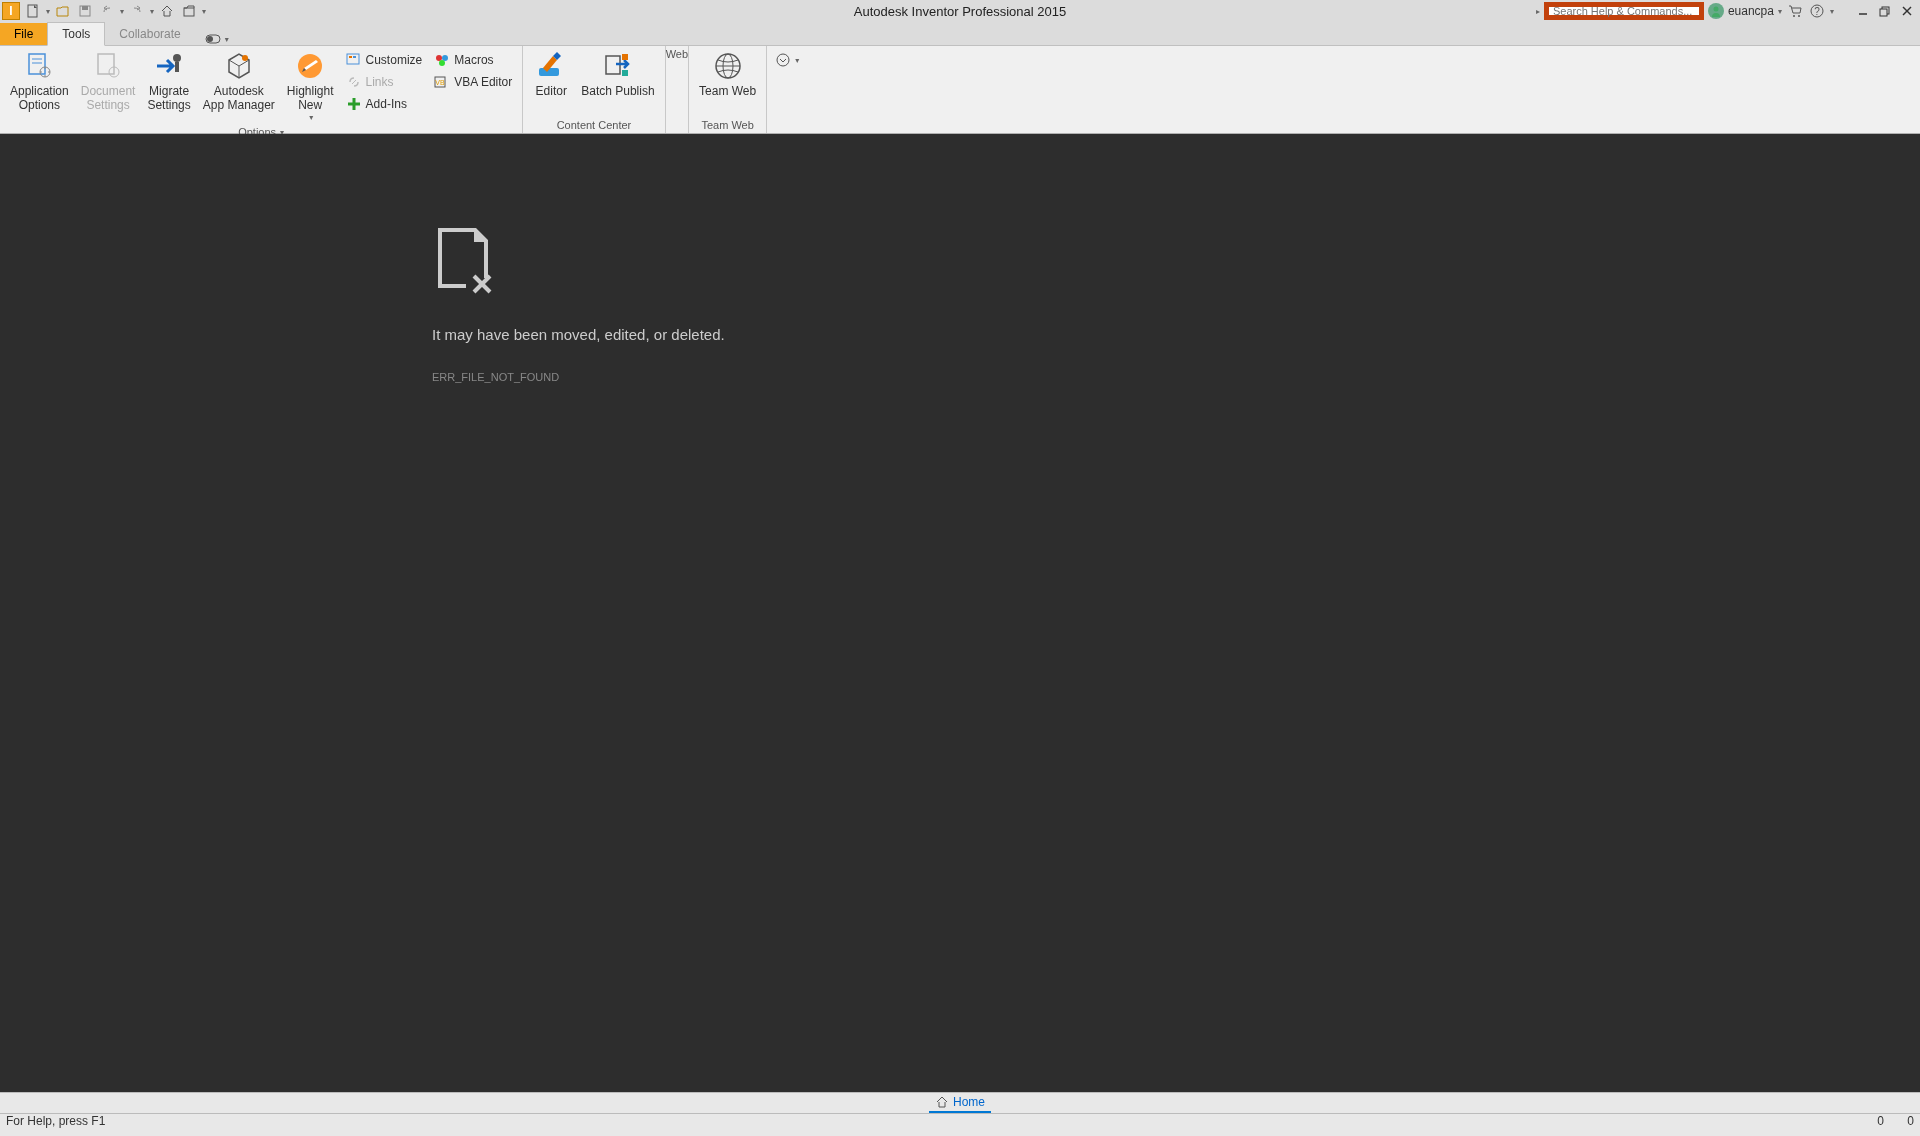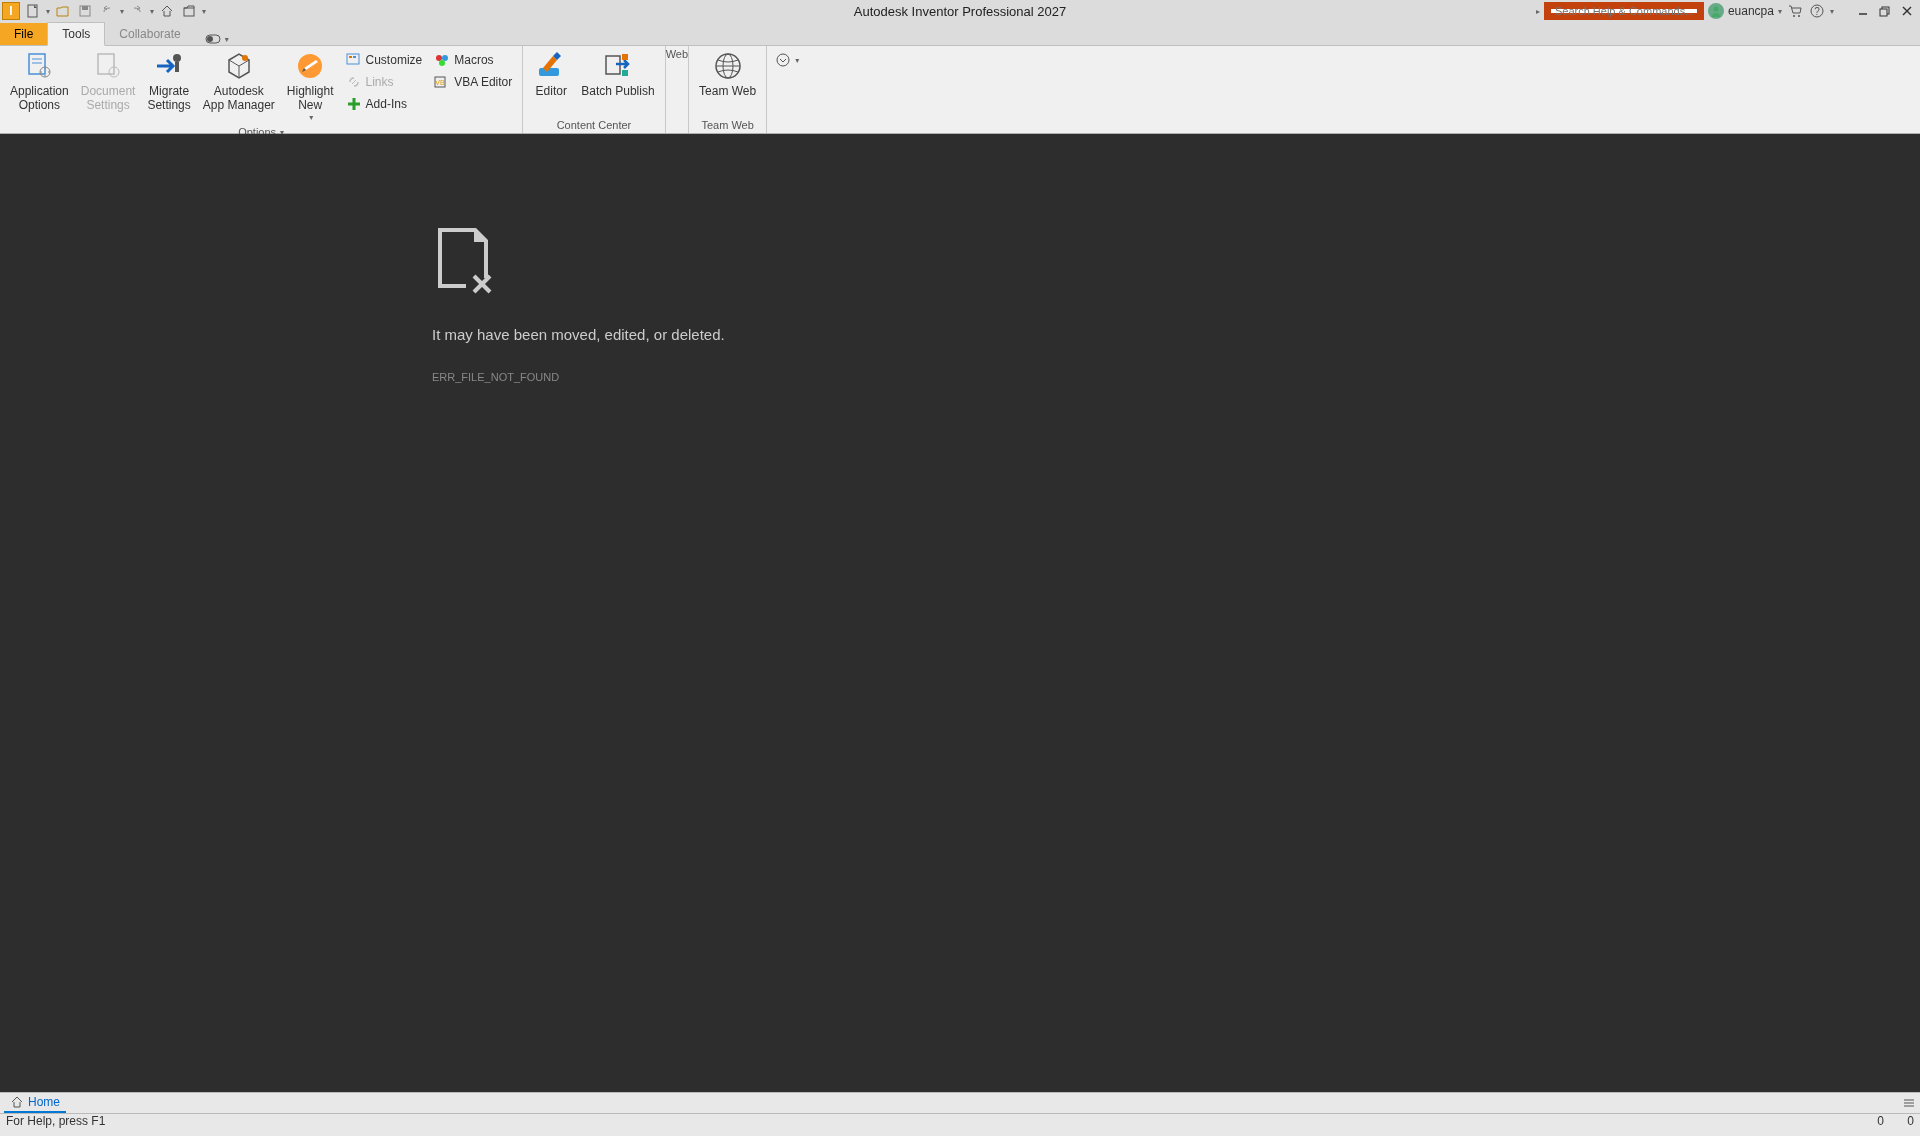--- a/index.html
+++ b/index.html
@@ -5,21 +5,21 @@
 * { margin: 0; padding: 0; box-sizing: border-box; font-family: "Segoe UI", Arial, sans-serif; }
 body { width: 1920px; height: 1136px; background: #dcdcdc; overflow: hidden; display: flex; flex-direction: column; }
 
 
 .titlebar { height: 22px; background: #dcdcdc; display: flex; align-items: center; position: relative; font-size: 12px; color: #333; }
 .qat { display: flex; align-items: center; gap: 4px; padding-left: 2px; }
 .qat .app-icon { width: 18px; height: 18px; background: #f5a623; border: 1px solid #c08000; display: flex; align-items: center; justify-content: center; color: #fff; font-weight: bold; font-size: 12px; }
 .qat-btn { width: 18px; height: 18px; display: flex; align-items: center; justify-content: center; color: #555; cursor: pointer; }
 .titlebar .title { position: absolute; left: 50%; transform: translateX(-50%); font-size: 13px; color: #222; }
 .titlebar .right { margin-left: auto; display: flex; align-items: center; gap: 4px; padding-right: 4px; }
-.search-box { width: 160px; height: 18px; background: #fff; border: 7px solid #c2410c; font-size: 11px; padding: 0 4px; color: #888; display: flex; align-items: center; }
+.search-box { width: 160px; height: 18px; background: #fff; border: 5px solid #c2410c; font-size: 11px; padding: 0 4px; color: #888; display: flex; align-items: center; }
 .search-box input { border: none; outline: none; width: 100%; font-size: 11px; background: transparent; }
 .user { display: flex; align-items: center; gap: 4px; color: #333; }
 .user .avatar { width: 16px; height: 16px; border-radius: 50%; background: #6a8; display: flex; align-items: center; justify-content: center; }
 .tb-icon { width: 18px; height: 18px; display: flex; align-items: center; justify-content: center; color: #555; cursor: pointer; }
 .win-btn { width: 18px; height: 18px; display: flex; align-items: center; justify-content: center; color: #333; cursor: pointer; }
 .caret { font-size: 8px; color: #666; }
 
 
 .tabs { height: 24px; background: #dcdcdc; display: flex; align-items: flex-end; border-bottom: 1px solid #c0c0c0; }
 .tab { padding: 4px 14px; font-size: 12px; color: #333; cursor: pointer; }
@@ -44,21 +44,21 @@
 
 
 .content { flex: 1; background: #2d2d2d; position: relative; color: #ddd; }
 .error-box { position: absolute; left: 432px; top: 90px; width: 700px; }
 .error-icon { margin-bottom: 30px; }
 .error-title { font-size: 28px; font-weight: 600; color: #fff; margin-bottom: 22px; }
 .error-msg { font-size: 15px; color: #ccc; margin-bottom: 28px; }
 .error-code { font-size: 11px; color: #888; }
 
 
-.doc-tabs { height: 22px; background: #e8e8e8; display: flex; align-items: center; padding: 0 4px; border-top: 1px solid #bbb; border-bottom: 1px solid #bbb; }
+.doc-tabs { height: 22px; background: #e8e8e8; display: flex; align-items: center; padding: 0 4px; border-top: 1px solid #bbb; border-bottom: 1px solid #bbb; flex-direction: column; }
 .doc-tab { display: flex; align-items: center; gap: 4px; font-size: 12px; color: #0066cc; padding: 2px 6px; border-bottom: 2px solid #0078d4; cursor: pointer; }
 .doc-tabs .spacer { flex: 1; }
 .hamburger { color: #555; cursor: pointer; }
 
 
 .statusbar { height: 22px; background: #e8e8e8; display: flex; align-items: flex-start; font-size: 12px; color: #333; padding: 0 6px; }
 .statusbar .spacer { flex: 1; }
 .statusbar .num { width: 30px; text-align: right; }
 
 svg { display: block; }
@@ -107,21 +107,21 @@
         </svg>
       </div>
     <div class="qat-btn">
         <svg width="14" height="14">
           <rect x="2" y="4" width="10" height="8" fill="none" stroke="#555"></rect>
           <path d="M2 4 L5 4 L6 2 L12 2 L12 4" fill="none" stroke="#555"></path>
         </svg>
       </div>
     <span class="caret">▾</span>
   </div>
-  <div class="title">Autodesk Inventor Professional 2027</div>
+  <div class="title">Autodesk Inventor Professional 2015</div>
   <div class="right">
     <span class="caret">▸</span>
     <div class="search-box">
       <input type="text" placeholder="Search Help &amp; Commands..." style="">
     </div>
     <div class="user">
       <div class="avatar">
           <svg width="12" height="12">
             <circle cx="6" cy="4" r="2.5" fill="#4a6"></circle>
             <path d="M2 12 Q2 8 6 8 Q10 8 10 12" fill="#4a6"></path>

